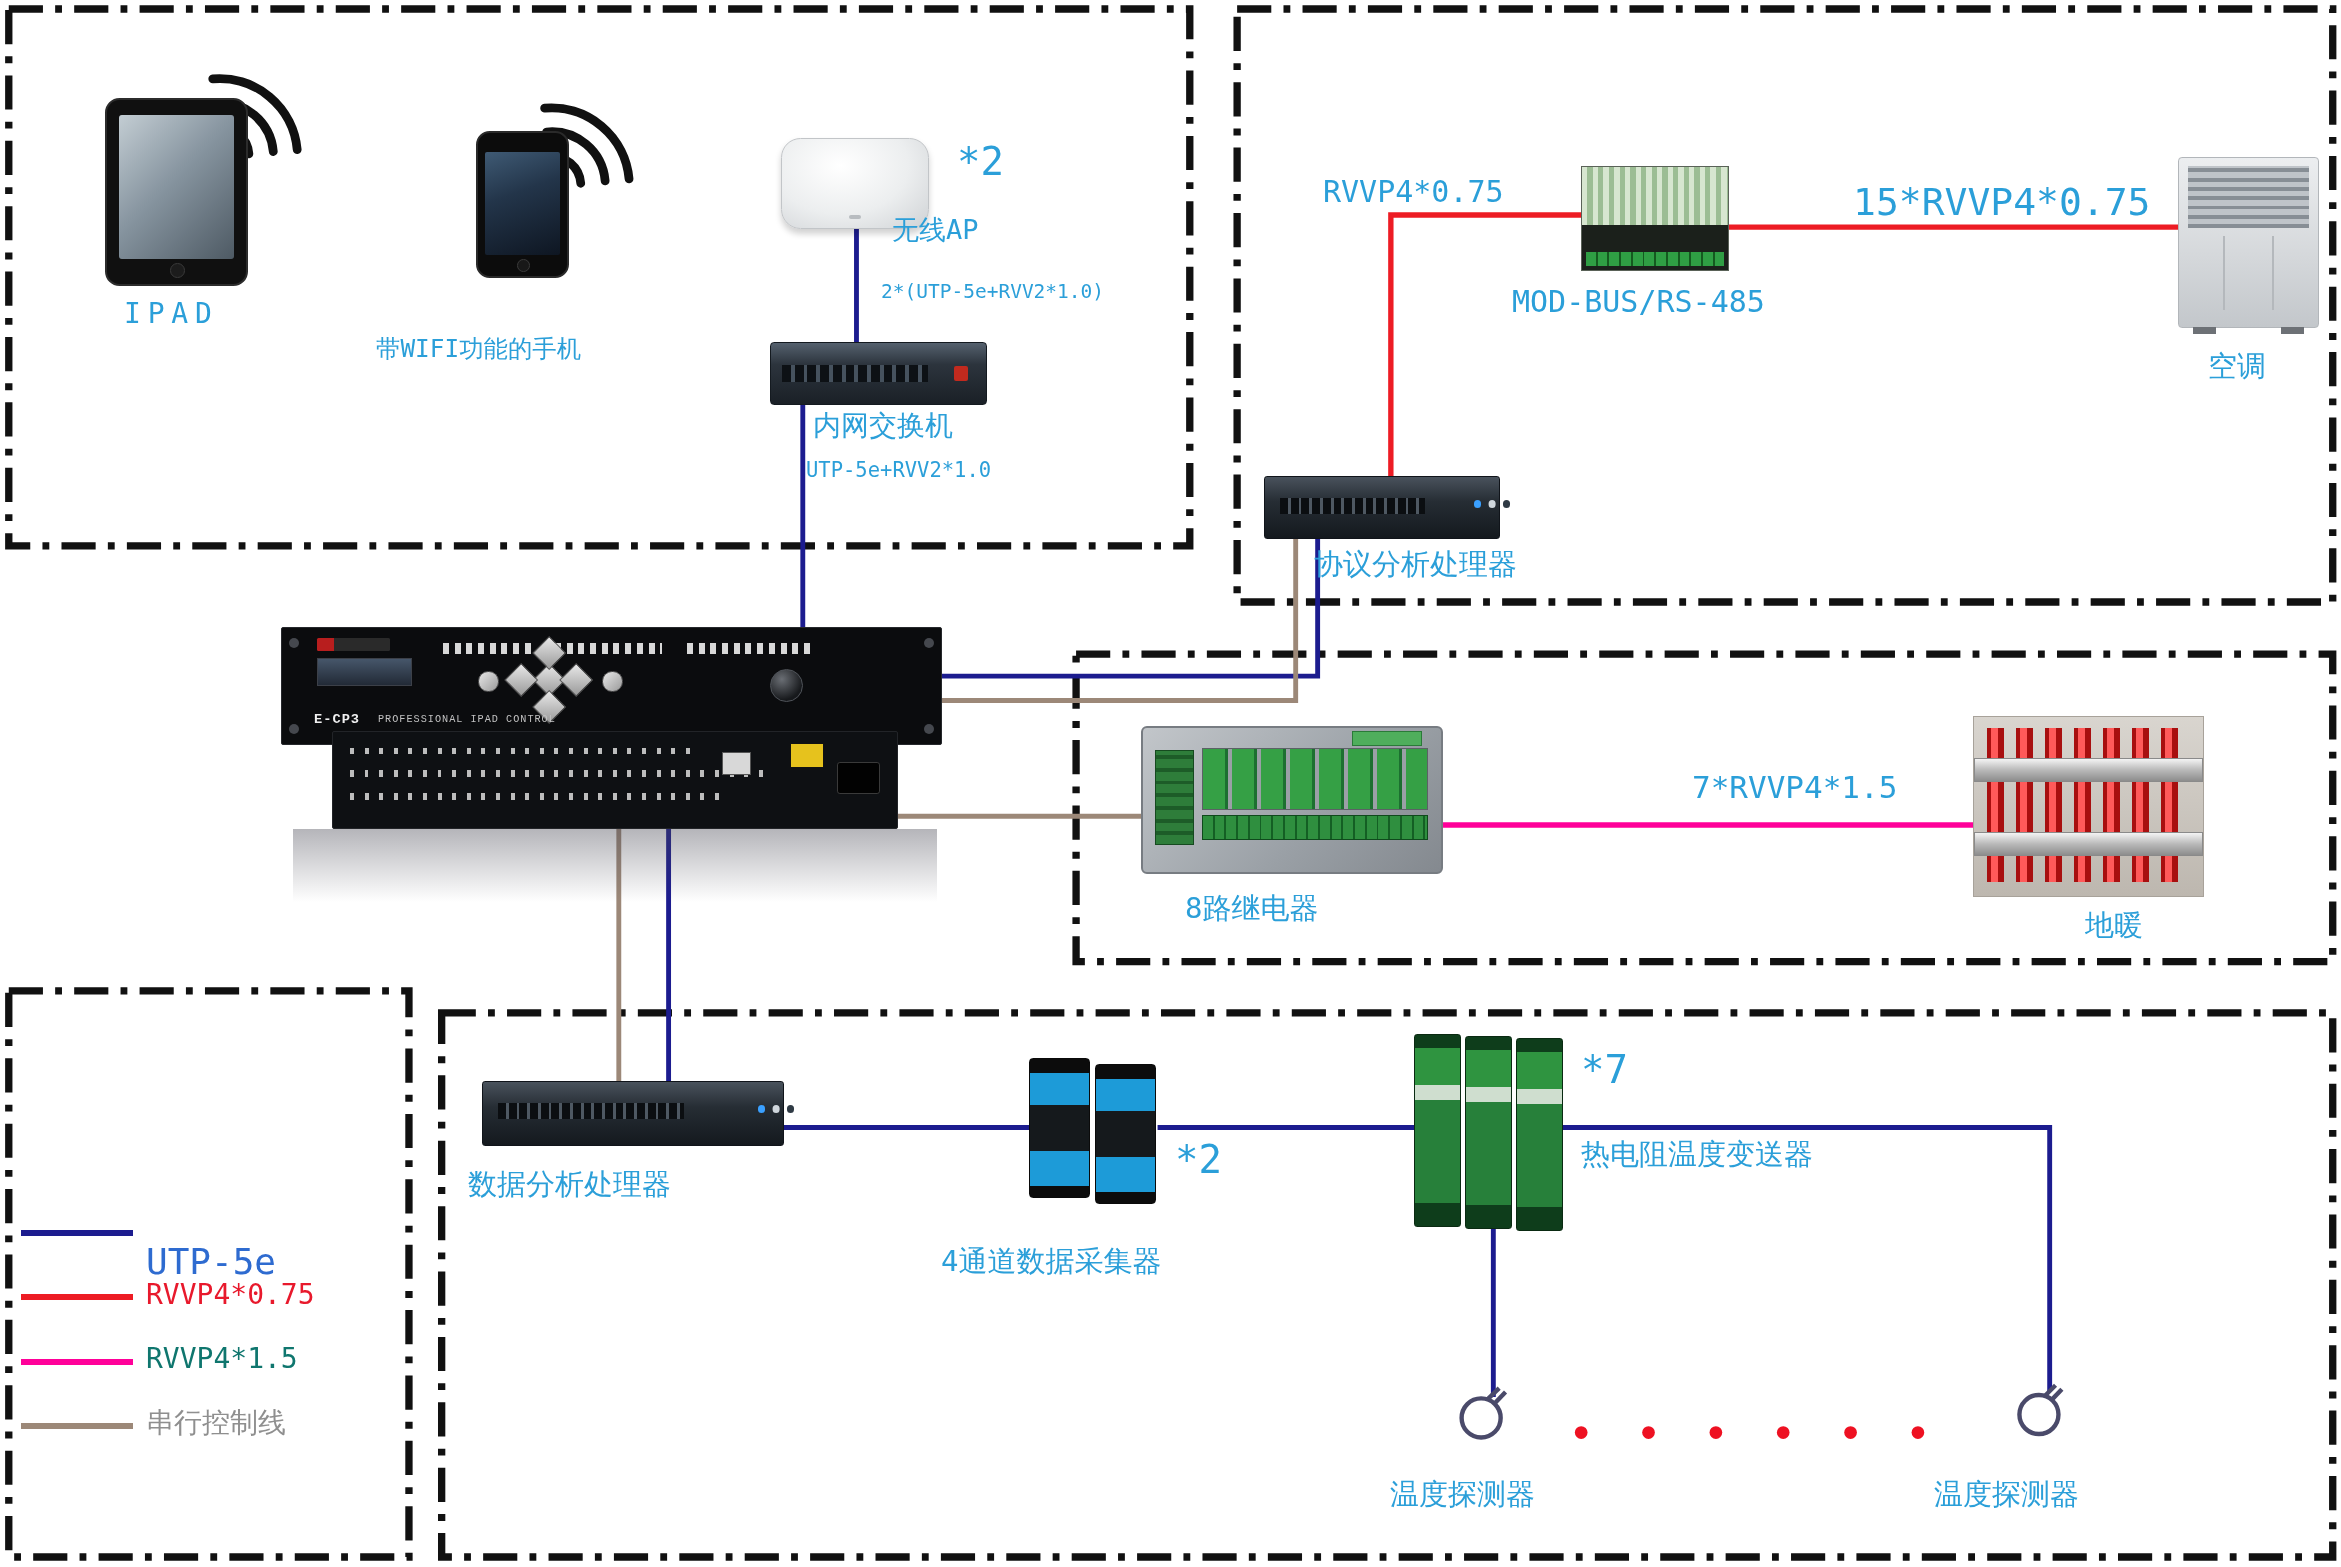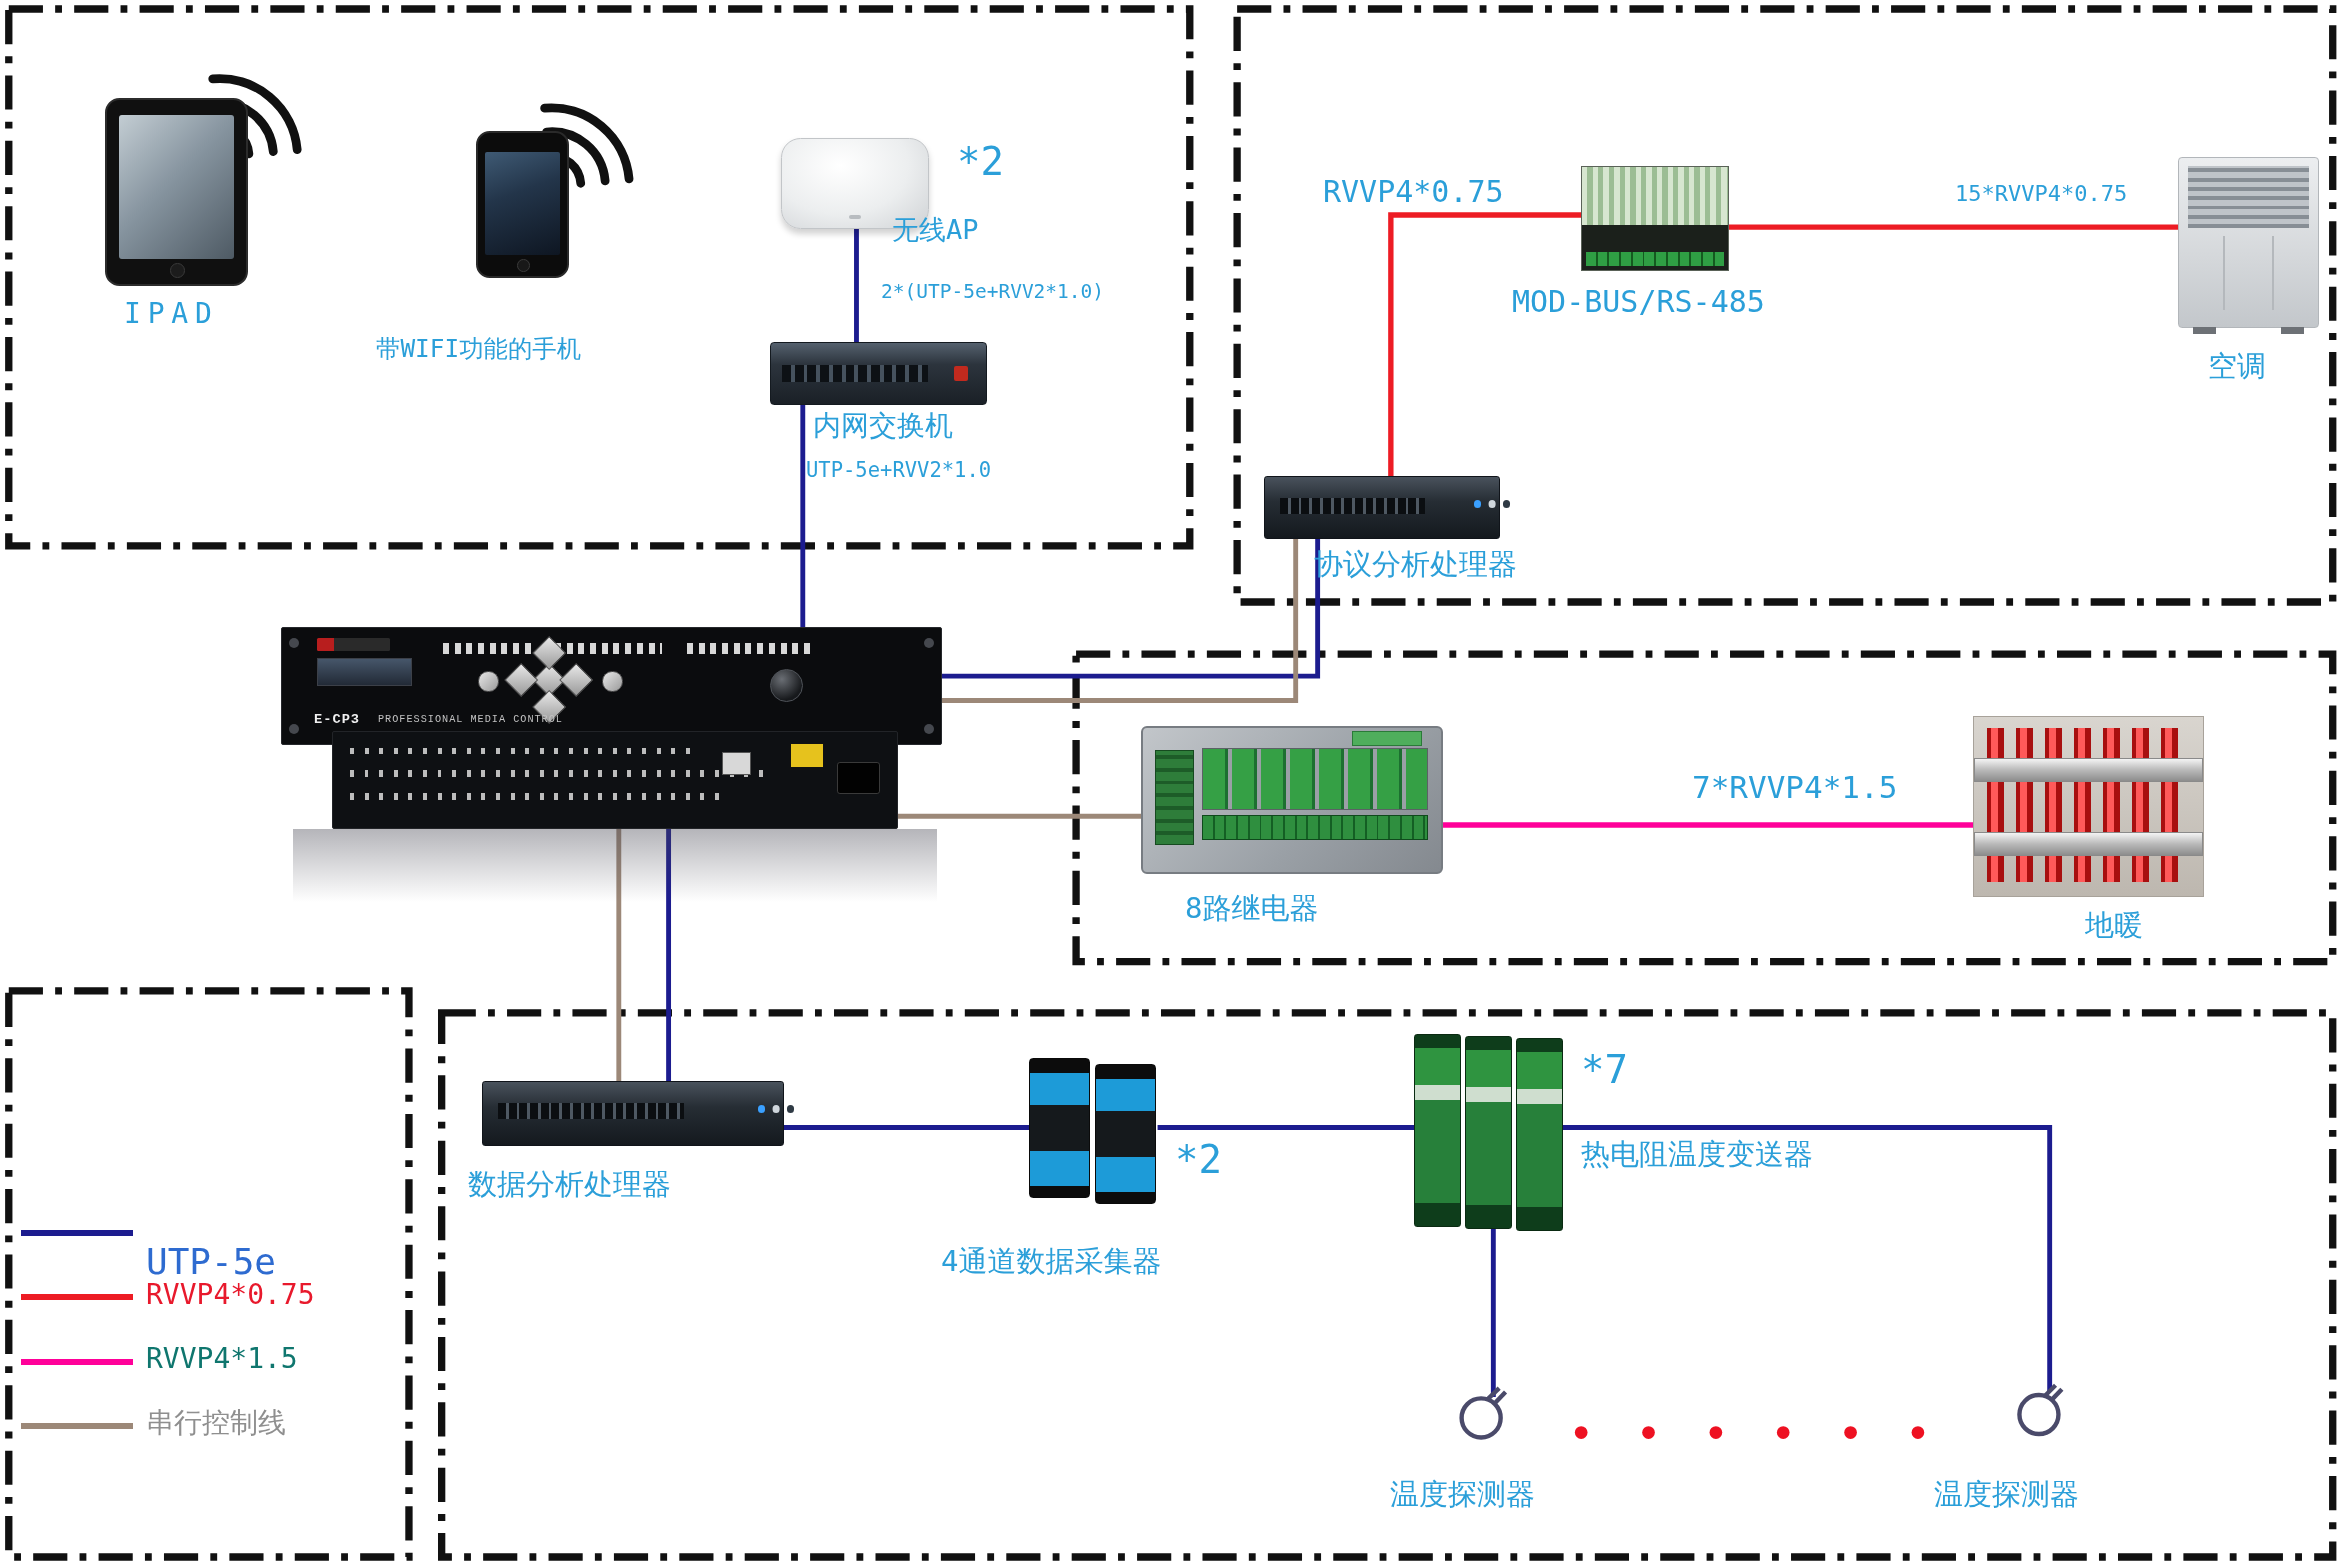--- a/index.html
+++ b/index.html
@@ -223,21 +223,21 @@
     <div class="ctrl-strip" style="left:405px;width:127px;"></div>
     <div class="ctrl-btn" style="left:255px;top:40px;"></div>
     <div class="ctrl-btn" style="left:255px;top:12.7px;"></div>
     <div class="ctrl-btn" style="left:255px;top:67px;"></div>
     <div class="ctrl-btn" style="left:227px;top:40px;"></div>
     <div class="ctrl-btn" style="left:282px;top:40px;"></div>
     <div class="ctrl-btn round" style="left:196px;top:43px;width:18.5px;height:18.5px;"></div>
     <div class="ctrl-btn round" style="left:320px;top:43px;width:18.5px;height:18.5px;"></div>
     <div class="ctrl-knob" style="border:1.5px solid #50545a;"></div>
     <div class="ctrl-model">E-CP3</div>
-    <div class="ctrl-name">PROFESSIONAL MEDIA CONTROL</div>
+    <div class="ctrl-name">PROFESSIONAL IPAD CONTROL</div>
   </div>
 
   <div class="ctrl-bottom">
     <div class="ctrl-dots" style="top:15.6px;width:342px;"></div>
     <div class="ctrl-dots" style="top:38px;width:420px;"></div>
     <div class="ctrl-dots" style="top:61px;width:371px;"></div>
     <div class="ctrl-eth"></div>
     <div class="ctrl-caution"></div>
     <div class="ctrl-power"></div>
   </div>
@@ -274,21 +274,21 @@
 
   <div class="lbl" style="left:124px;top:300px;font-size:28px;letter-spacing:6.8px;">IPAD</div>
   <div class="lbl" style="left:376px;top:293px;font-size:24.4px;margin-top:44px;">带WIFI功能的手机</div>
   <div class="lbl" style="left:957px;top:142px;font-size:39px;">*2</div>
   <div class="lbl" style="left:892px;top:216px;font-size:27px;">无线AP</div>
   <div class="lbl" style="left:881px;top:282px;font-size:19.5px;">2*(UTP-5e+RVV2*1.0)</div>
   <div class="lbl" style="left:813px;top:412px;font-size:28px;">内网交换机</div>
   <div class="lbl" style="left:806px;top:460px;font-size:20.5px;">UTP-5e+RVV2*1.0</div>
   <div class="lbl" style="left:1323px;top:177px;font-size:30px;">RVVP4*0.75</div>
   <div class="lbl" style="left:1512px;top:287px;font-size:30px;">MOD-BUS/RS-485</div>
-  <div class="lbl" style="left:1955px;top:183px;font-size:22px;">15*RVVP4*0.75</div>
+  <div class="lbl" style="left:1853px;top:183px;font-size:38px;">15*RVVP4*0.75</div>
   <div class="lbl" style="left:2208px;top:352px;font-size:29px;">空调</div>
   <div class="lbl" style="left:1314px;top:550px;font-size:29px;">协议分析处理器</div>
   <div class="lbl" style="left:1185px;top:894px;font-size:29px;">8路继电器</div>
   <div class="lbl" style="left:1692px;top:772px;font-size:31px;">7*RVVP4*1.5</div>
   <div class="lbl" style="left:2085px;top:911px;font-size:29px;">地暖</div>
   <div class="lbl" style="left:468px;top:1170px;font-size:29px;">数据分析处理器</div>
   <div class="lbl" style="left:1175px;top:1140px;font-size:39px;">*2</div>
   <div class="lbl" style="left:941px;top:1216px;font-size:29px;margin-top:31px;">4通道数据采集器</div>
   <div class="lbl" style="left:1581px;top:1050px;font-size:39px;">*7</div>
   <div class="lbl" style="left:1581px;top:1140px;font-size:29px;">热电阻温度变送器</div>

